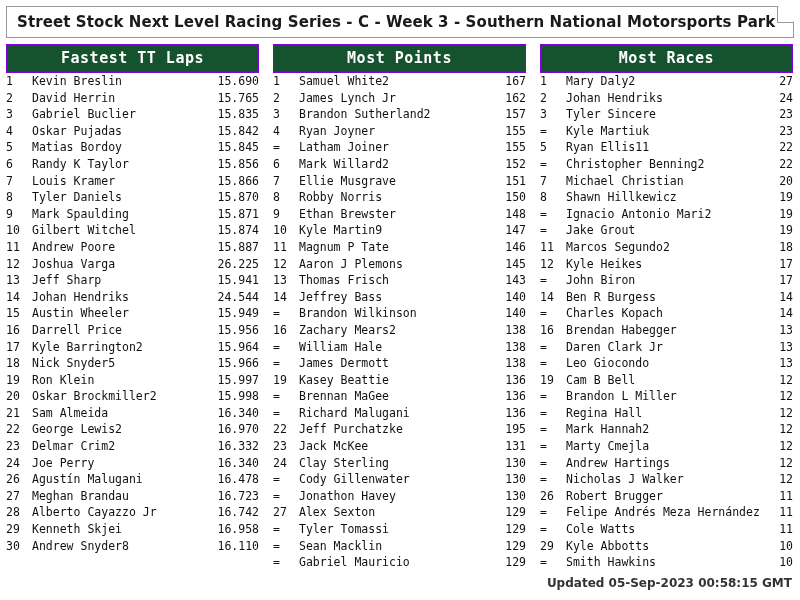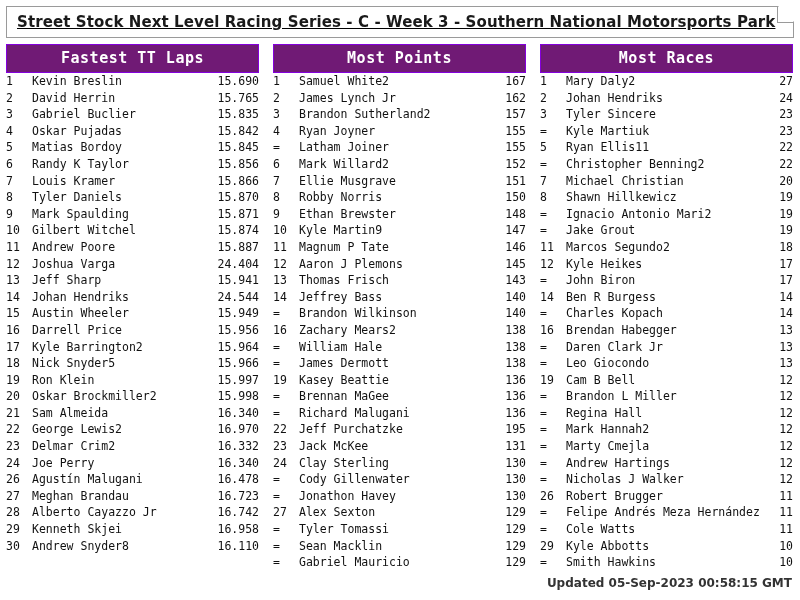--- a/index.html
+++ b/index.html
@@ -19,21 +19,20 @@
   .titlebar {
     position: absolute;
     left: 6px; top: 6px;
     width: 788px; height: 32px;
     background: #ffffff;
     border: 1px solid #9a9a9a;
     
     clip-path: polygon(0 0, 772px 0, 788px 16px, 788px 32px, 0 32px);
     display: flex;
     align-items: center;
-    text-decoration: underline;
   }
   .titlebar .title-text {
     font-family: "DejaVu Sans", sans-serif;
     font-size: 15px;
     font-weight: bold;
     color: #1a1a1a;
     padding-left: 10px;
     letter-spacing: 0.1px;
     white-space: nowrap;
   }
@@ -52,21 +51,21 @@
     left: 6px; top: 44px;
     width: 788px;
     display: flex;
     gap: 14px;
   }
   .panel {
     width: 253px;
     background: #ffffff;
   }
   .panel-header {
-    background: #701a75;
+    background: #14532d;
     color: #ffffff;
     text-align: center;
     font-family: "DejaVu Sans Mono", monospace;
     font-size: 15px;
     font-weight: bold;
     letter-spacing: 0.5px;
     padding: 4px 0 5px 0;
     border: 1px solid #8400dd;
   }
   table.board {
@@ -179,21 +178,21 @@
               <td class="val">15.874</td>
             </tr>
             <tr>
               <td class="pos">11</td>
               <td class="name">Andrew Poore</td>
               <td class="val">15.887</td>
             </tr>
             <tr>
               <td class="pos">12</td>
               <td class="name">Joshua Varga</td>
-              <td class="val">24.404</td>
+              <td class="val">26.225</td>
             </tr>
             <tr>
               <td class="pos">13</td>
               <td class="name">Jeff Sharp</td>
               <td class="val">15.941</td>
             </tr>
             <tr>
               <td class="pos">14</td>
               <td class="name">Johan Hendriks</td>
               <td class="val">24.544</td>

